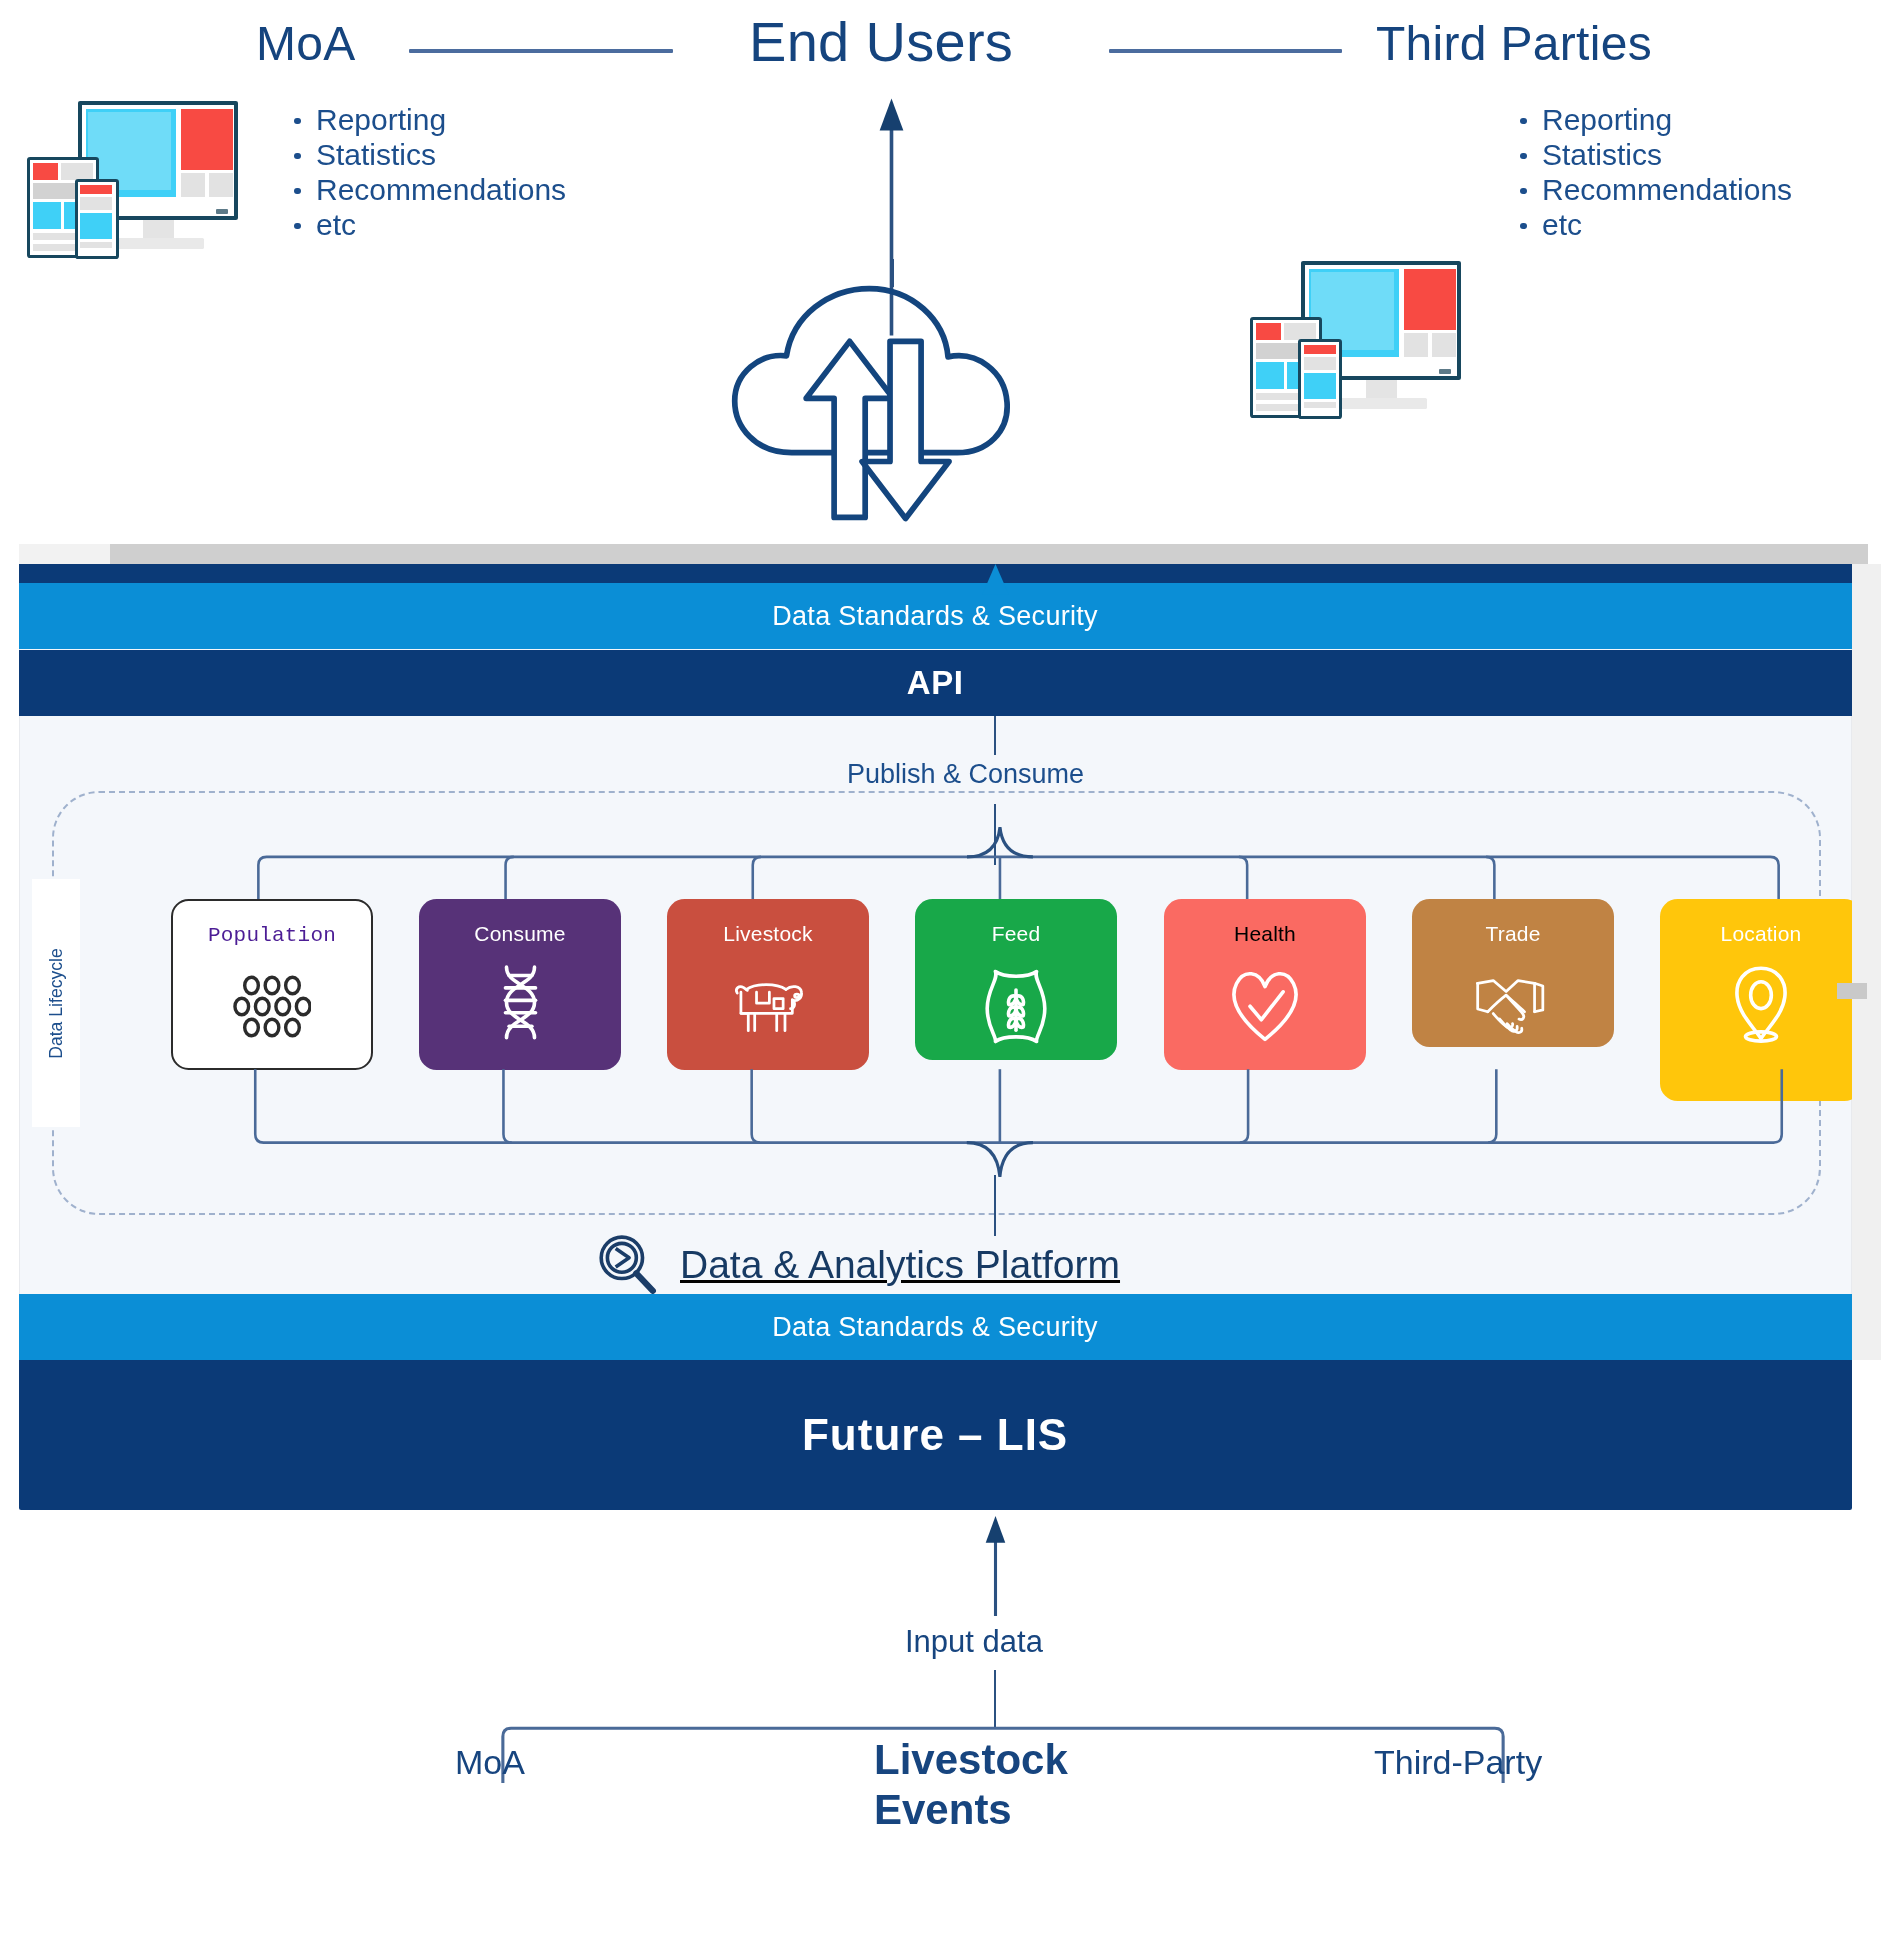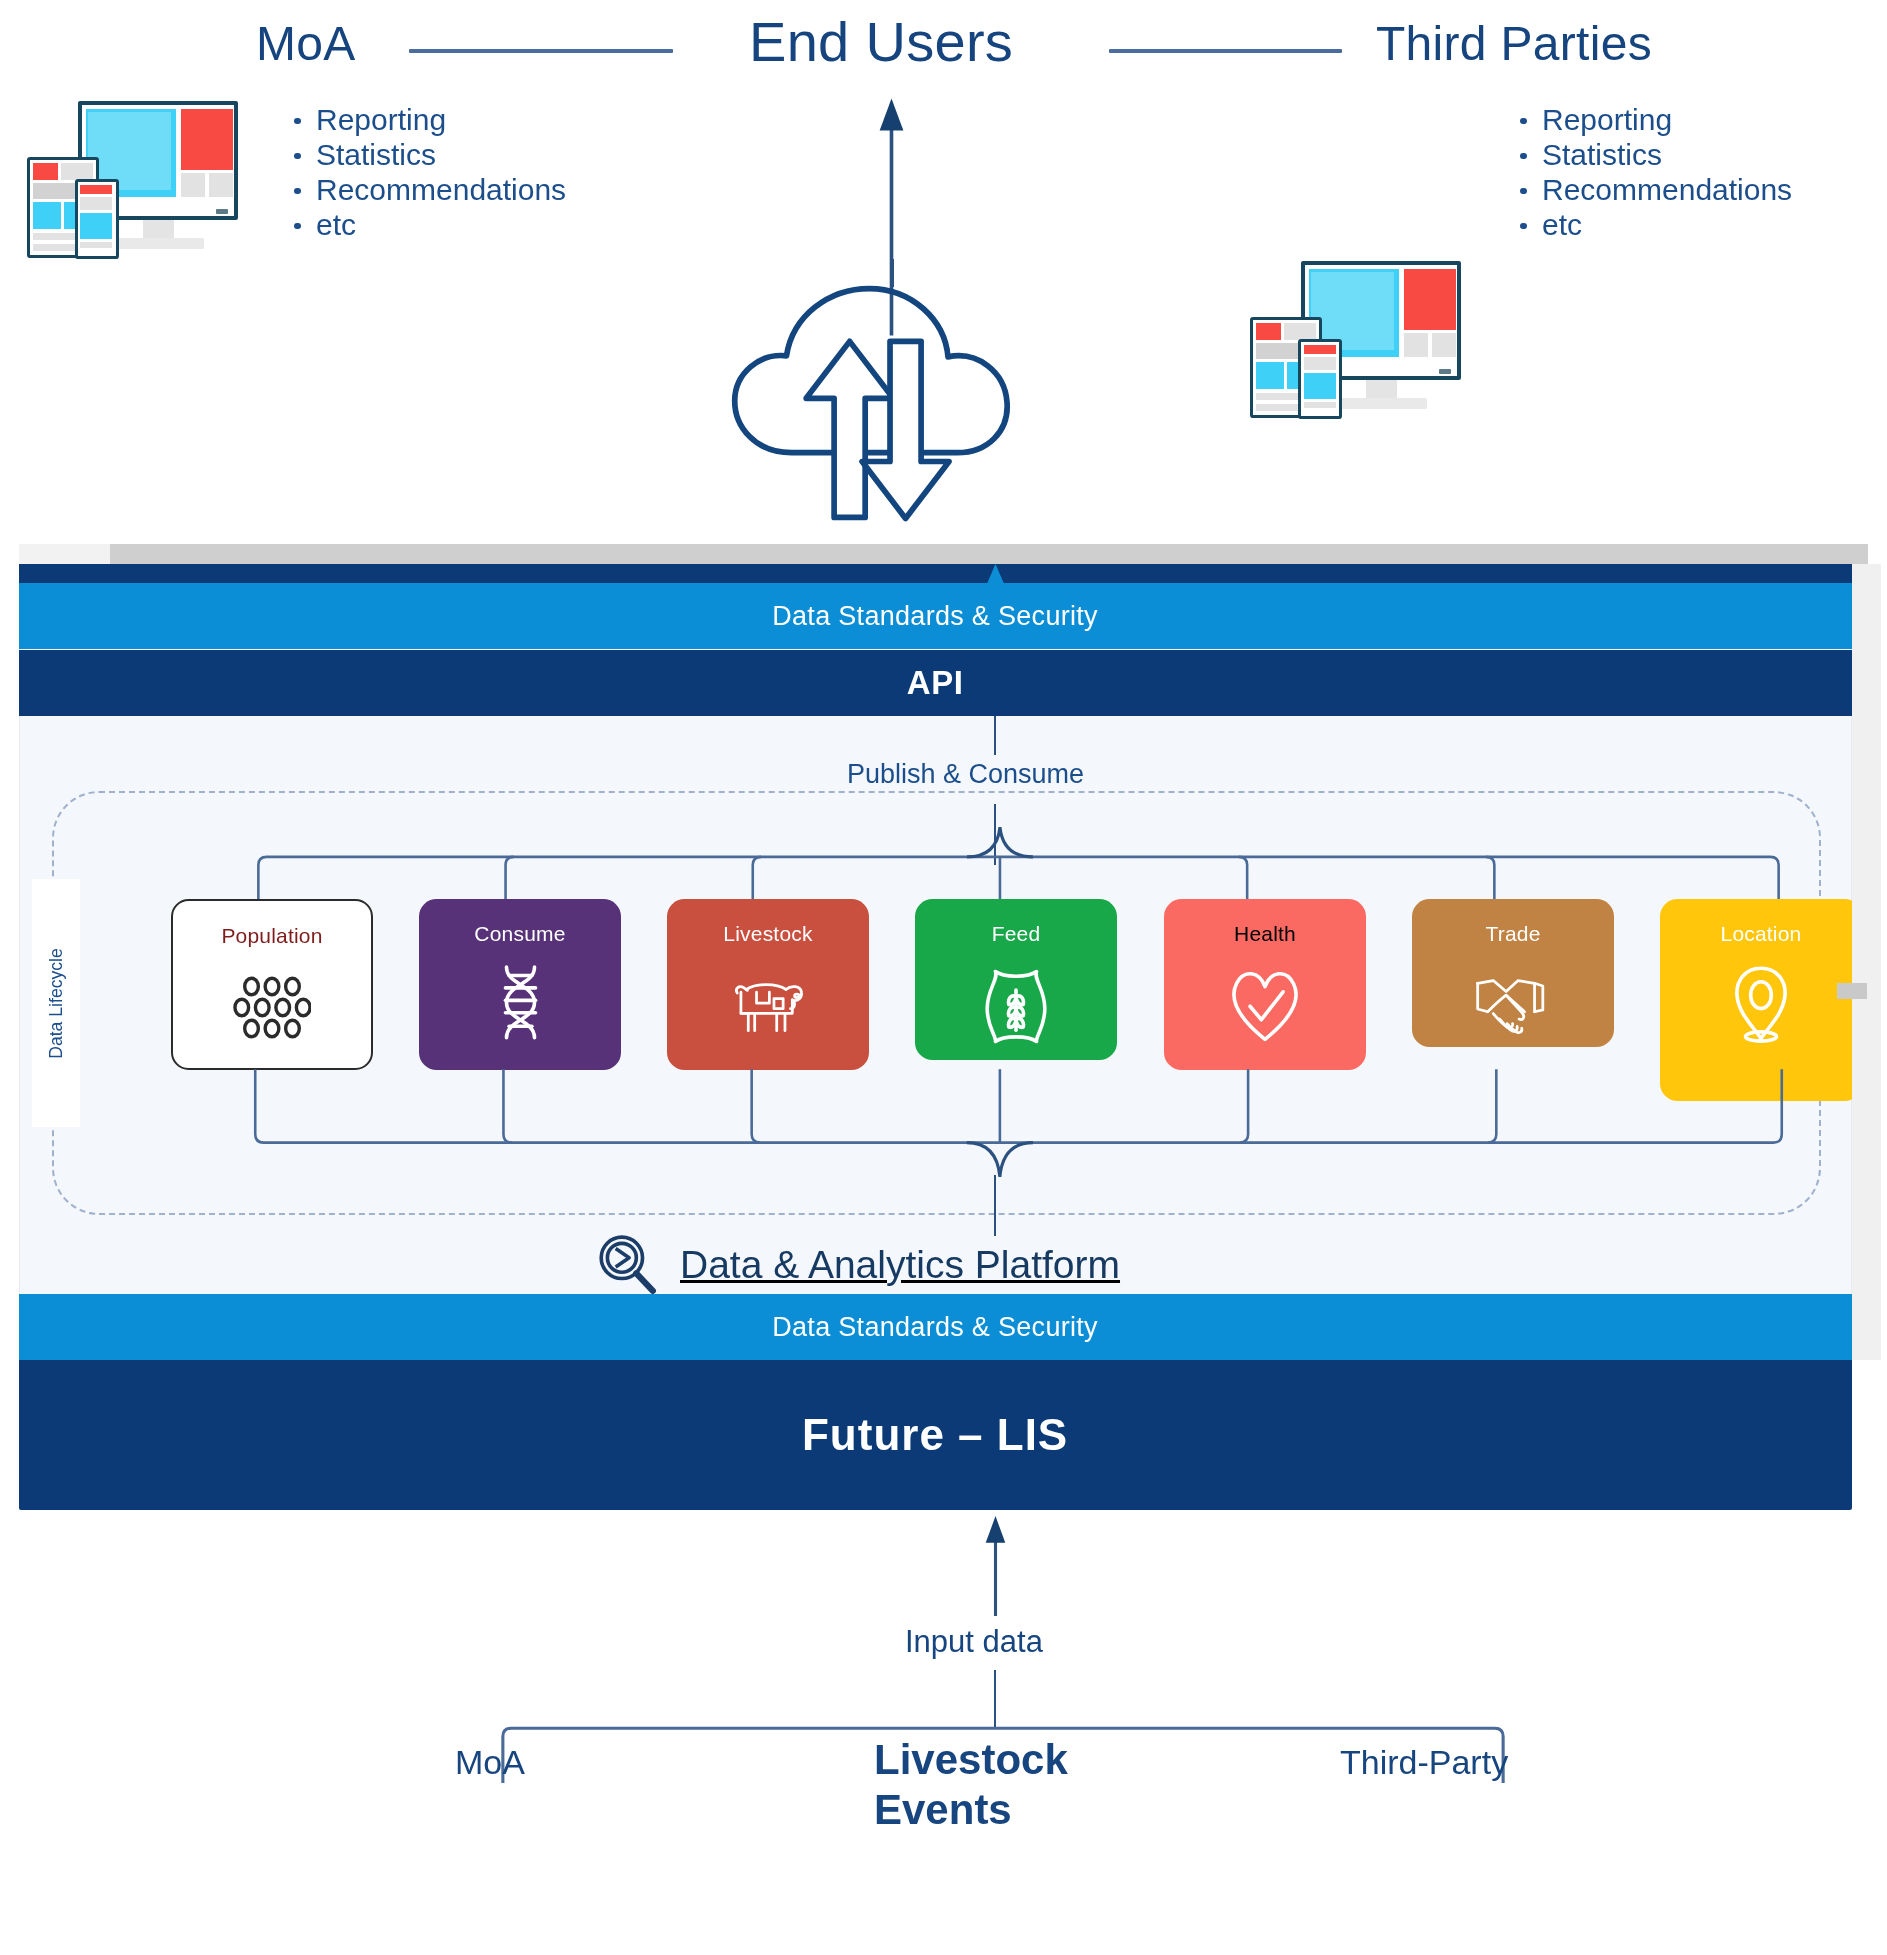--- a/index.html
+++ b/index.html
@@ -347,21 +347,21 @@
       <path d="M974 200 L974 74 Q974 58 990 58"></path>
       <path d="M1454 200 L1454 58"></path>
       <path d="M1934 200 L1934 74 Q1934 58 1918 58"></path>
       <path d="M2414 200 L2414 74 Q2414 58 2398 58"></path>
     </g>
 
     <path d="M1390 58 Q1448 58 1454 0 Q1460 58 1518 58" fill="none" stroke="#2b5181" stroke-width="6"></path>
   </svg>
 
   <div class="card card-outline" style="left:171px; top:899px; width:202px; height:171px;">
-    <div class="card-title" style="color:#7f1d1d;">Population</div>
+    <div class="card-title" style="color:#4c1d95;font-family:Liberation Mono, monospace;">Population</div>
     <div class="card-icon">
       <svg width="83" height="67" viewBox="0 0 160 130">
         <g fill="none" stroke="#2b2b2b" stroke-width="7">
           <ellipse cx="38" cy="22" rx="14" ry="17"></ellipse>
             <ellipse cx="80" cy="22" rx="14" ry="17"></ellipse>
             <ellipse cx="122" cy="22" rx="14" ry="17"></ellipse>
           <ellipse cx="18" cy="65" rx="14" ry="17"></ellipse>
             <ellipse cx="60" cy="65" rx="14" ry="17"></ellipse>
             <ellipse cx="102" cy="65" rx="14" ry="17"></ellipse>
             <ellipse cx="144" cy="65" rx="14" ry="17"></ellipse>
@@ -526,16 +526,16 @@
     </g>
   </svg>
 
   <div class="bottom-label src-label" style="left:455px; top:1743px;">MoA</div>
 
   <div class="bottom-label livestock-label" style="left:874px; top:1735px; width:248px;">
     <span>Livestock</span><br>
     <span>Events</span>
   </div>
 
-  <div class="bottom-label src-label" style="left:1340px; top:1743px;">Third-Party</div>
+  <div class="bottom-label src-label" style="left:1374px; top:1743px;">Third-Party</div>
 
 </div>
 
 
 </body></html>

